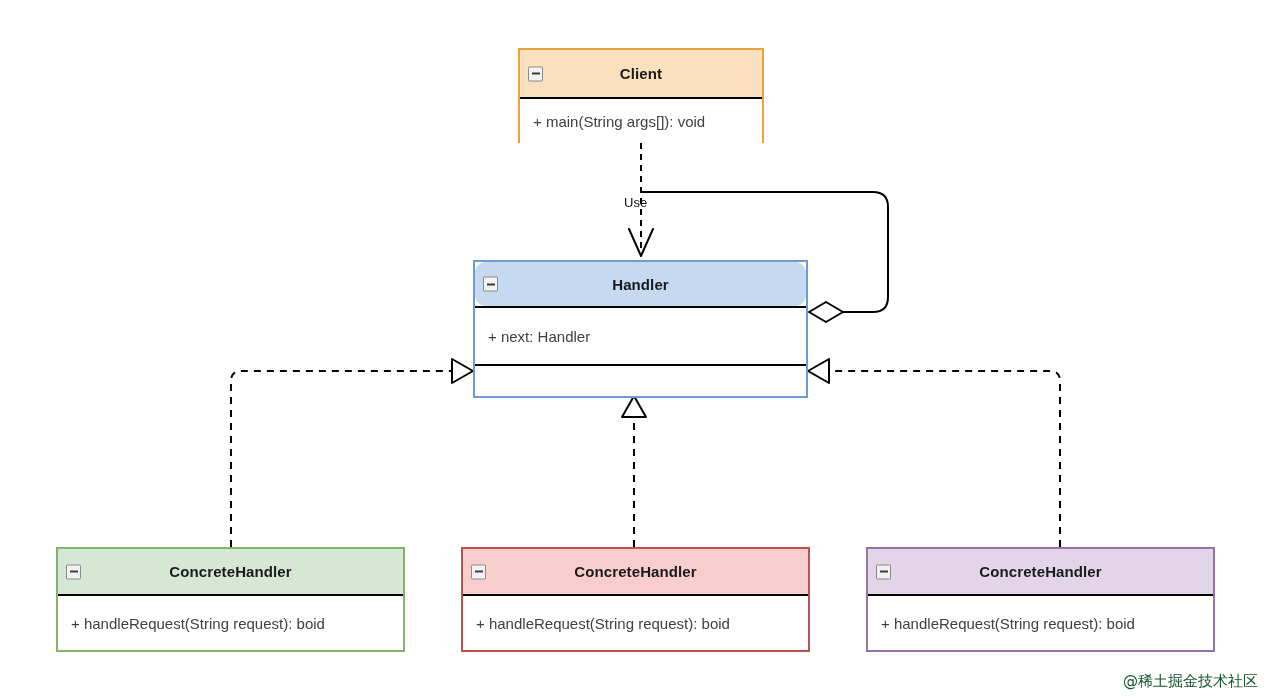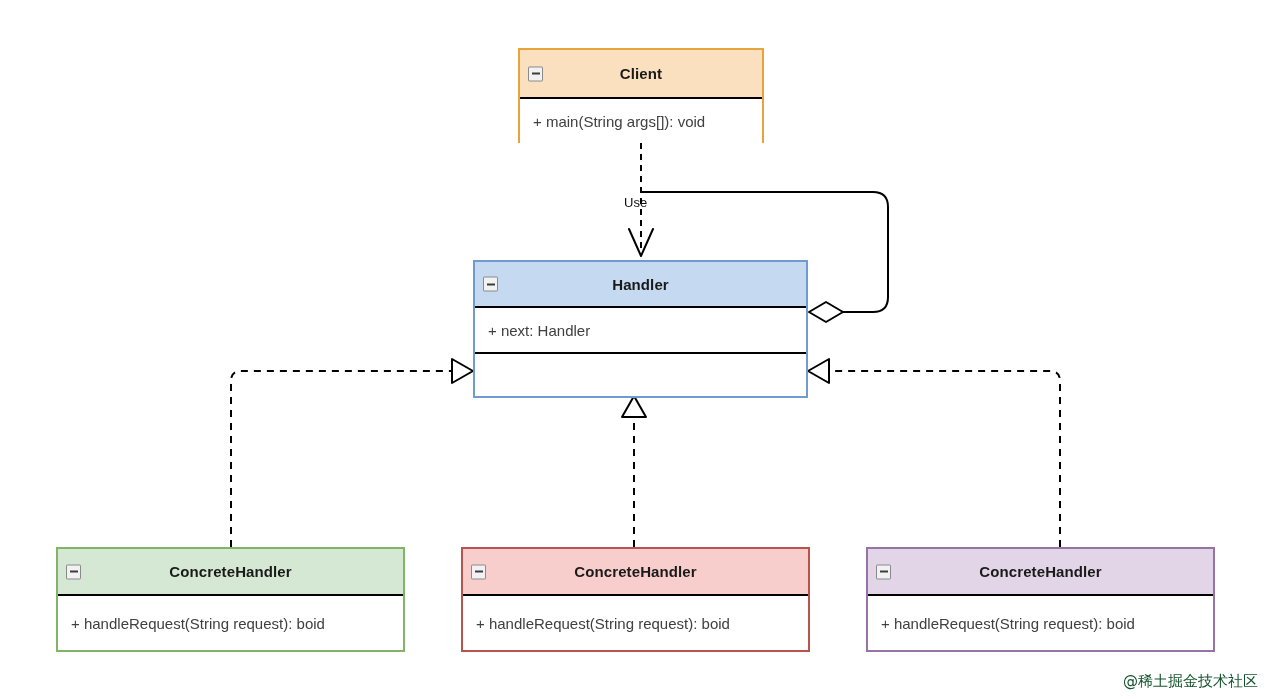--- a/index.html
+++ b/index.html
@@ -148,26 +148,26 @@
   <div class="uml-class" style="left:518px; top:48px; width:246px; height:95px; border-color:#e8a33d;">
     <div class="uml-header" style="height:47px; background:#fbe0c0;">
       <span class="collapse-box"></span>
       <span>Client</span>
     </div>
     <div class="uml-header-sep"></div>
     <div class="uml-compartment" style="height:44px;">+ main(String args[]): void</div>
   </div>
 
   <div class="uml-class" style="left:473px; top:260px; width:335px; height:138px; border-color:#6f9bd1;">
-    <div class="uml-header" style="height:44px; background:#c5d9f1;">
+    <div class="uml-header" style="height:44px; background:#c5d9f1;border-radius:11px;">
       <span class="collapse-box"></span>
       <span>Handler</span>
     </div>
     <div class="uml-header-sep"></div>
-    <div class="uml-compartment" style="height:44px;">+ next: Handler</div>
+    <div class="uml-compartment" style="height:56px;">+ next: Handler</div>
     <div class="uml-compartment-sep"></div>
   </div>
 
   <div class="uml-class" style="left:56px; top:547px; width:349px; height:105px; border-color:#82b366;">
     <div class="uml-header" style="height:45px; background:#d5e8d4;">
       <span class="collapse-box"></span>
       <span>ConcreteHandler</span>
     </div>
     <div class="uml-header-sep"></div>
     <div class="uml-compartment" style="height:54px;">+ handleRequest(String request): boid</div>

